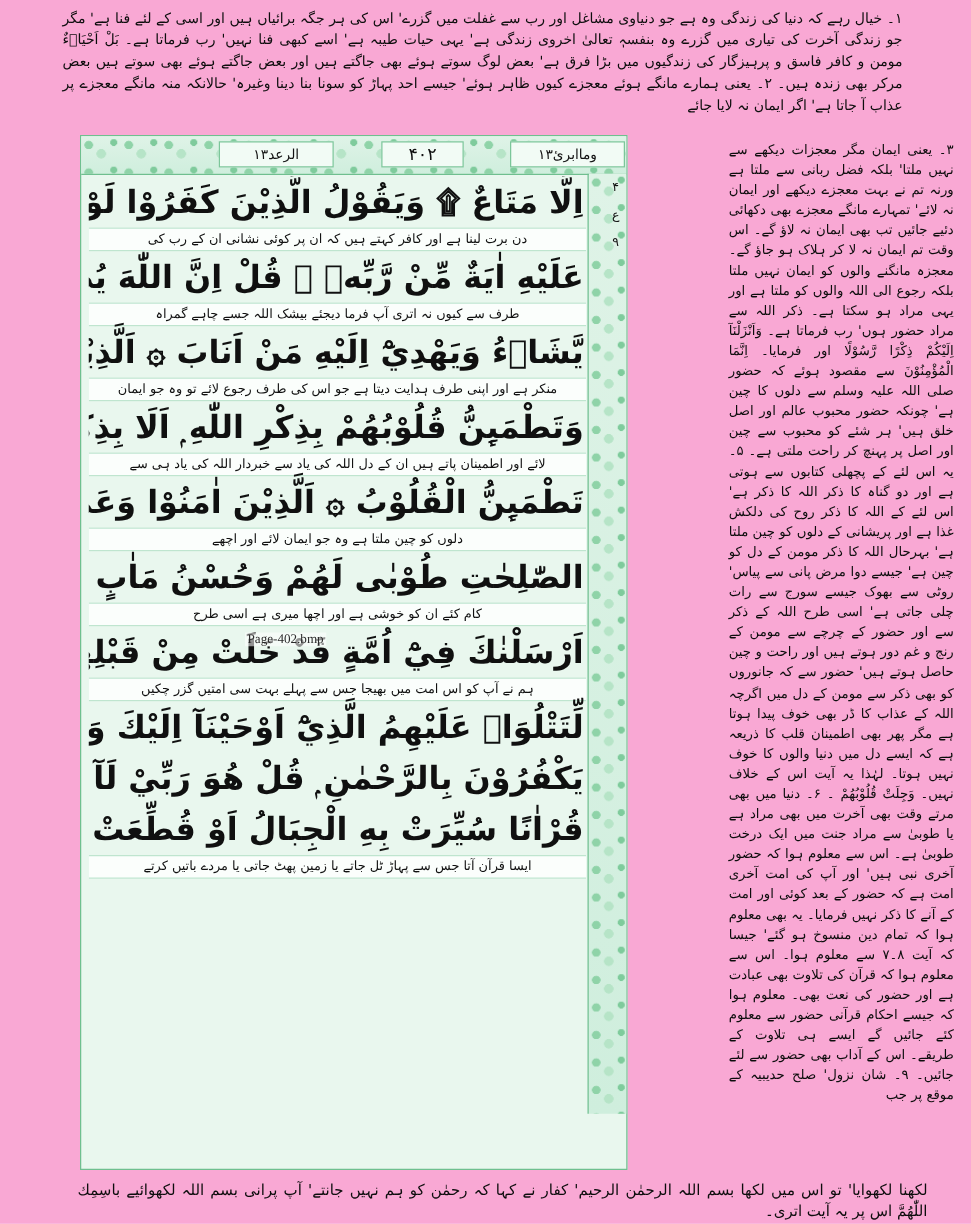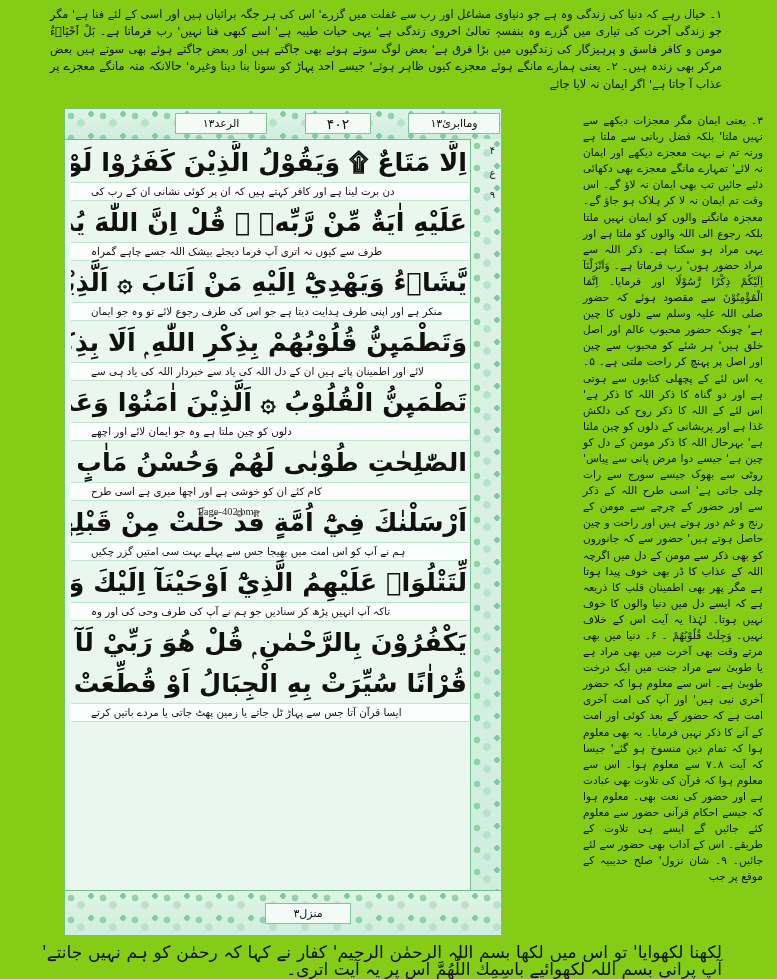--- a/index.html
+++ b/index.html
@@ -2,40 +2,40 @@
 <html><head>
 <meta charset="utf-8">
 <style>
   html,body{margin:0;padding:0;}
   body{
     width:777px;height:979px;
     background:#ffffff;
     font-family:"DejaVu Sans","Liberation Sans",sans-serif;
     overflow:hidden;position:relative;
   }
-  .page{position:absolute;inset:0;background:#84cc16;}
+  .page{position:absolute;inset:0;background:#f9a8d4;}
 
   
   .urdu{
     direction:rtl;text-align:justify;
     font-family:"DejaVu Sans","Liberation Sans",sans-serif;
     color:#111;
   }
 
   
   #top-commentary{
     position:absolute;left:50px;top:6px;width:672px;height:98px;
     font-size:11.2px;line-height:17.4px;letter-spacing:.1px;
     color:#0d0d0d;
   }
 
   
   #bottom-commentary{
-    position:absolute;left:42px;top:944px;width:680px;height:34px;
-    font-size:17px;line-height:17px;color:#0d0d0d;
+    position:absolute;left:62px;top:944px;width:680px;height:34px;
+    font-size:12px;line-height:17px;color:#0d0d0d;
   }
 
   
   #right-commentary{
     position:absolute;left:551px;top:112px;width:180px;height:826px;
     font-size:10.6px;line-height:16.1px;color:#0d0d0d;
     text-align:justify;
     margin-left:32px;
   }
 
@@ -103,21 +103,21 @@
     direction:rtl;text-align:center;
     font-size:25.5px;line-height:40px;
     color:#101010;
     font-family:"DejaVu Sans","Liberation Sans",sans-serif;
     font-weight:700;
     white-space:nowrap;
     letter-spacing:-0.5px;
     padding:1px 2px 0 2px;
   }
   .trans{
-    direction:rtl;text-align:left;
+    direction:rtl;text-align:center;
     font-size:10.3px;line-height:15px;color:#111;
     background:#fbfefc;
     border-top:1px solid #bfe5cf;
     border-bottom:1px solid #bfe5cf;
     padding:1px 20px;
     white-space:nowrap;
     overflow:hidden;
   }
 
   
@@ -176,33 +176,29 @@
       <div class="verse-block">
         <div class="ayah">الصّٰلِحٰتِ طُوْبٰى لَهُمْ وَحُسْنُ مَاٰبٍ ۞ كَذٰلِكَ</div>
         <div class="trans">کام کئے ان کو خوشی ہے اور اچھا میری ہے اسی طرح</div>
       </div>
       <div class="verse-block">
         <div class="ayah">اَرْسَلْنٰكَ فِيْٓ اُمَّةٍ قَدْ خَلَتْ مِنْ قَبْلِهَآ اُمَمٌ</div>
         <div class="trans">ہم نے آپ کو اس امت میں بھیجا جس سے پہلے بہت سی امتیں گزر چکیں</div>
       </div>
       <div class="verse-block">
         <div class="ayah">لِّتَتْلُوَا۟ عَلَيْهِمُ الَّذِيْٓ اَوْحَيْنَآ اِلَيْكَ وَهُمْ</div>
-        <div class="trans">تاکہ آپ انہیں پڑھ کر سنادیں جو ہم نے آپ کی طرف وحی کی اور وہ</div>
       </div>
       <div class="verse-block">
         <div class="ayah">يَكْفُرُوْنَ بِالرَّحْمٰنِ ۭ قُلْ هُوَ رَبِّيْ لَآ اِلٰهَ اِلَّا</div>
       </div>
       <div class="verse-block">
         <div class="ayah">قُرْاٰنًا سُيِّرَتْ بِهِ الْجِبَالُ اَوْ قُطِّعَتْ بِهِ الْاَرْضُ</div>
         <div class="trans">ایسا قرآن آتا جس سے پہاڑ ٹل جاتے یا زمین پھٹ جاتی یا مردے باتیں کرتے</div>
       </div>
     </div>
 
-    <div id="panel-footer" class="orn-band">
-      <div id="ftr-manzil">منزل۳</div>
-    </div>
   </div>
 
   <div id="watermark">Page-402.bmp</div>
 
   <div id="bottom-commentary" class="urdu">لکھنا لکھوایا' تو اس میں لکھا بسم اللہ الرحمٰن الرحیم' کفار نے کہا کہ رحمٰن کو ہم نہیں جانتے' آپ پرانی بسم اللہ لکھوائیے باسِمِك اللّٰهُمَّ اس پر یہ آیت اتری۔</div>
 
 </div>
 
 </body></html>

